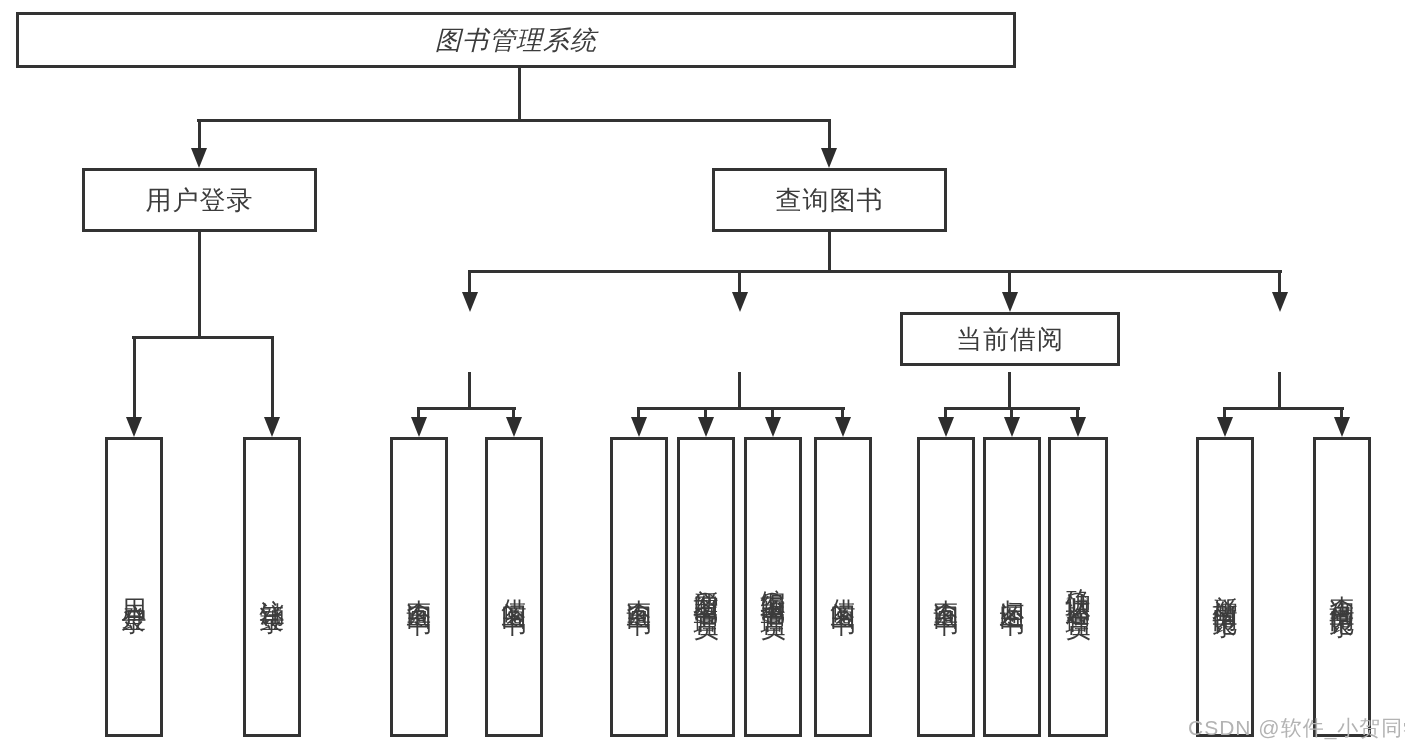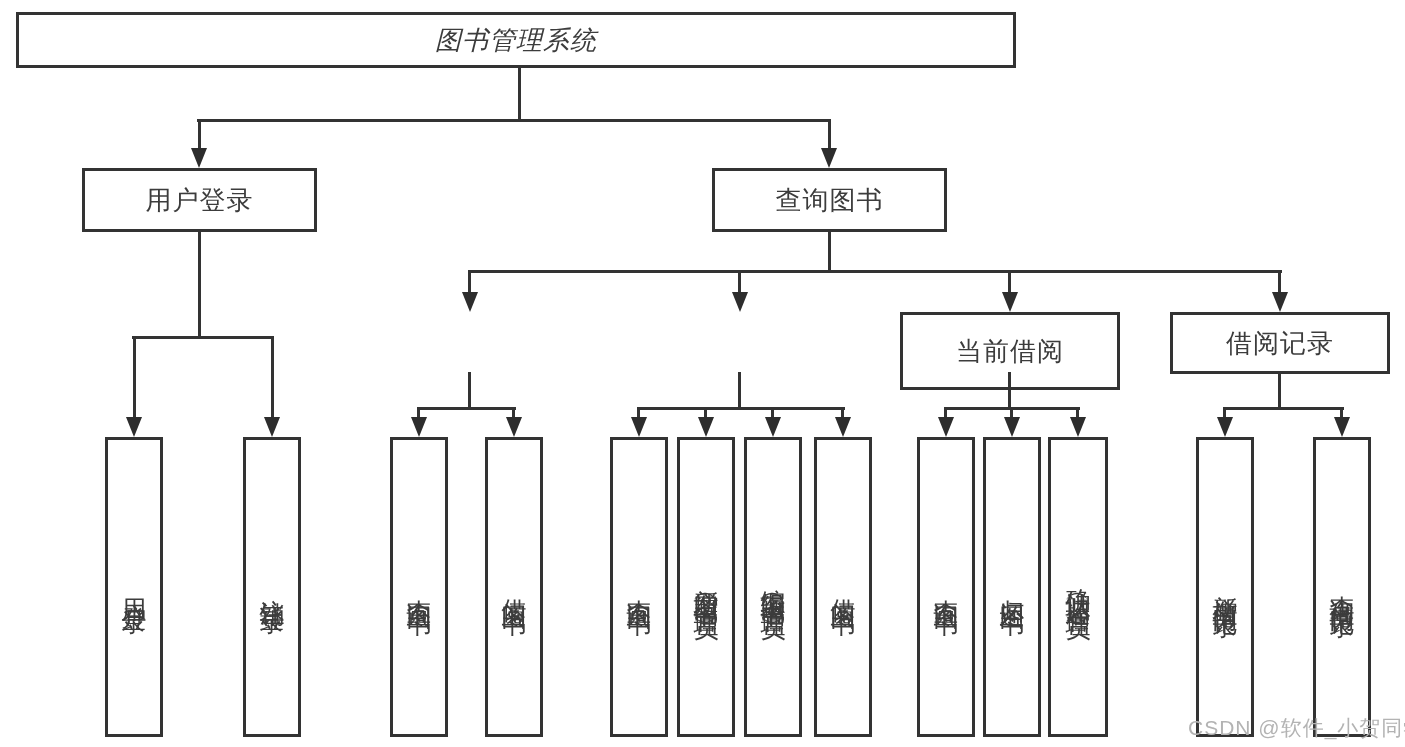--- a/index.html
+++ b/index.html
@@ -82,22 +82,21 @@
   <div class="hl" style="left:468px; top:270px; width:814px;"></div>
   <div class="vl" style="left:468px; top:270px; height:26px;"></div>
   <div class="arrow" style="left:462px; top:292px;"></div>
   <div class="vl" style="left:738px; top:270px; height:26px;"></div>
   <div class="arrow" style="left:732px; top:292px;"></div>
   <div class="vl" style="left:1008px; top:270px; height:26px;"></div>
   <div class="arrow" style="left:1002px; top:292px;"></div>
   <div class="vl" style="left:1278px; top:270px; height:26px;"></div>
   <div class="arrow" style="left:1272px; top:292px;"></div>
 
-  <div class="node" style="left:900px; top:312px; width:220px; height:78px;">当前借阅</div>
-  <div class="node" style="left:1170px; top:312px; width:220px; height:62px;">借阅记录</div>
+  <div class="node" style="left:900px; top:312px; width:220px; height:54px;">当前借阅</div>
 
   <div class="vl" style="left:468px; top:372px; height:38px;"></div>
   <div class="hl" style="left:417px; top:407px; width:99px;"></div>
   <div class="vl" style="left:417px; top:407px; height:13px;"></div>
   <div class="arrow" style="left:411px; top:417px;"></div>
   <div class="vl" style="left:512px; top:407px; height:13px;"></div>
   <div class="arrow" style="left:506px; top:417px;"></div>
 
   <div class="vl" style="left:738px; top:372px; height:38px;"></div>
   <div class="hl" style="left:637px; top:407px; width:208px;"></div>

